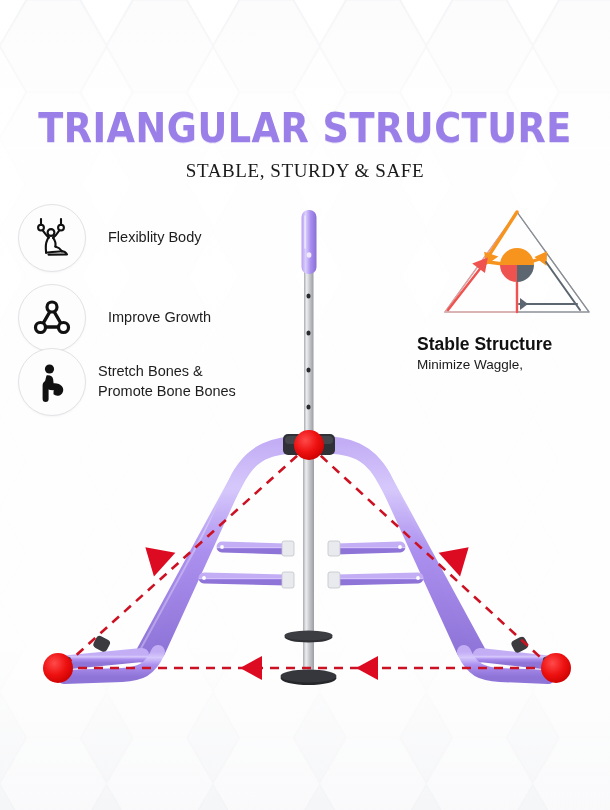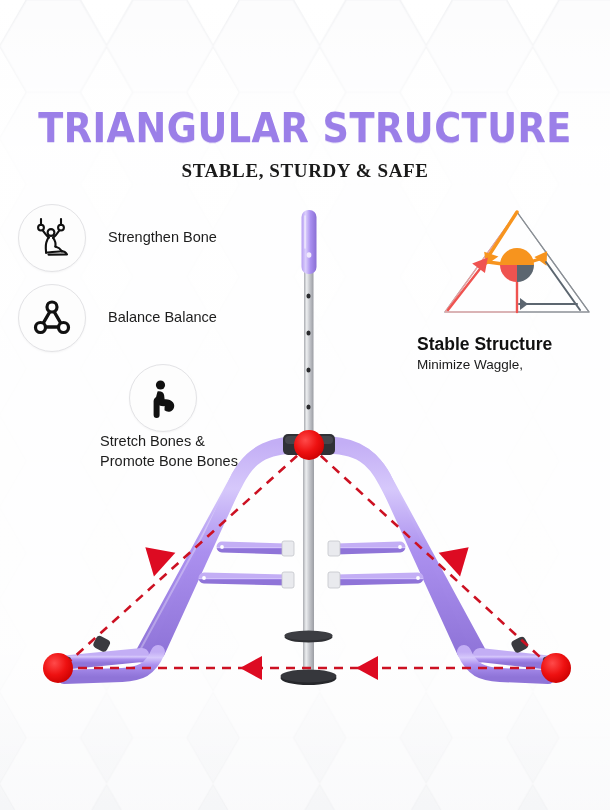--- a/index.html
+++ b/index.html
@@ -46,21 +46,21 @@
     font-weight: bold;
     font-size: 40px;
     letter-spacing: 0.5px;
     color: #9b7fe8;
     line-height: 1;
     transform: scaleX(1.02);
     text-shadow: 0 1px 0 rgba(155,127,232,0.25);
   }
   .sub-title {
     font-family: "Liberation Serif", "DejaVu Serif", serif;
-    font-weight: bold;
+    font-weight: normal;
     font-size: 19px;
     color: #1a1a1a;
     letter-spacing: 0.6px;
     margin-top: 12px;
   }
 
   
   .features {
     position: absolute;
     left: 18px;
@@ -68,21 +68,21 @@
     width: 290px;
   }
   .feature-row {
     position: absolute;
     display: flex;
     align-items: center;
     width: 290px;
   }
   .feature-row.r1 { top: 0px; }
   .feature-row.r2 { top: 80px; }
-  .feature-row.r3 { top: 160px; flex-direction: column; }
+  .feature-row.r3 { top: 144px; }
 
   .feature-badge {
     width: 66px;
     height: 66px;
     flex: 0 0 66px;
     border-radius: 50%;
     background: #fdfdfd;
     border: 1px solid #e3e3e6;
     box-shadow: 0 1px 2px rgba(0,0,0,0.04);
     display: flex;
@@ -177,41 +177,41 @@
             <path d="M31.4,16.2 C28.6,20.6 26.8,22.5 25,23.8"></path>
             <path d="M20.6,23.4 C18.5,26.6 17.6,30.3 17.8,34.2 L18.1,38.6"></path>
             <path d="M25.2,23.8 C27.2,26.5 27.9,29.6 27.4,32.6"></path>
             <path d="M18.1,38.6 C22.5,38.2 28.8,37.6 34,37.3"></path>
             <path d="M27.4,32.6 C29.6,33.2 32.2,34.6 34,37.3"></path>
             <path d="M34,37.3 C36.2,37.4 38.1,38.6 39,40.4 L20.5,40.6"></path>
           </g>
         </svg>
       </div>
       <div class="feature-text">
-        <span>Strengthen Bone</span>
+        <span>Flexiblity Body</span>
       </div>
     </div>
 
     <div class="feature-row r2">
       <div class="feature-badge">
         <svg width="48" height="48" viewBox="0 0 48 48">
           <g stroke="#111111" stroke-width="3.4" fill="none" stroke-linecap="round">
             <line x1="24" y1="14" x2="13" y2="33"></line>
             <line x1="24" y1="14" x2="35" y2="33"></line>
             <line x1="13" y1="33" x2="35" y2="33"></line>
           </g>
           <g fill="#ffffff" stroke="#111111" stroke-width="3.2">
             <circle cx="24" cy="13" r="5"></circle>
             <circle cx="12.5" cy="33.5" r="5"></circle>
             <circle cx="35.5" cy="33.5" r="5"></circle>
           </g>
         </svg>
       </div>
       <div class="feature-text">
-        <span class="l2">Balance Balance</span>
+        <span class="l2">Improve Growth</span>
       </div>
     </div>
 
     <div class="feature-row r3">
       <div class="feature-badge">
         <svg width="48" height="48" viewBox="0 0 48 48">
           <g fill="#111111">
             <circle cx="21.5" cy="11" r="4.6"></circle>
             <path d="M18.5,17.5 c3.6,-0.6 6.2,1.0 6.6,3.6 l0.5,4.2 c3.4,-0.3 6.4,0.6 8.3,2.9
                      c2.0,2.4 1.7,5.9 -0.6,8.0 c-2.2,2.0 -5.6,2.0 -7.8,0.1 l0.1,-4.2

